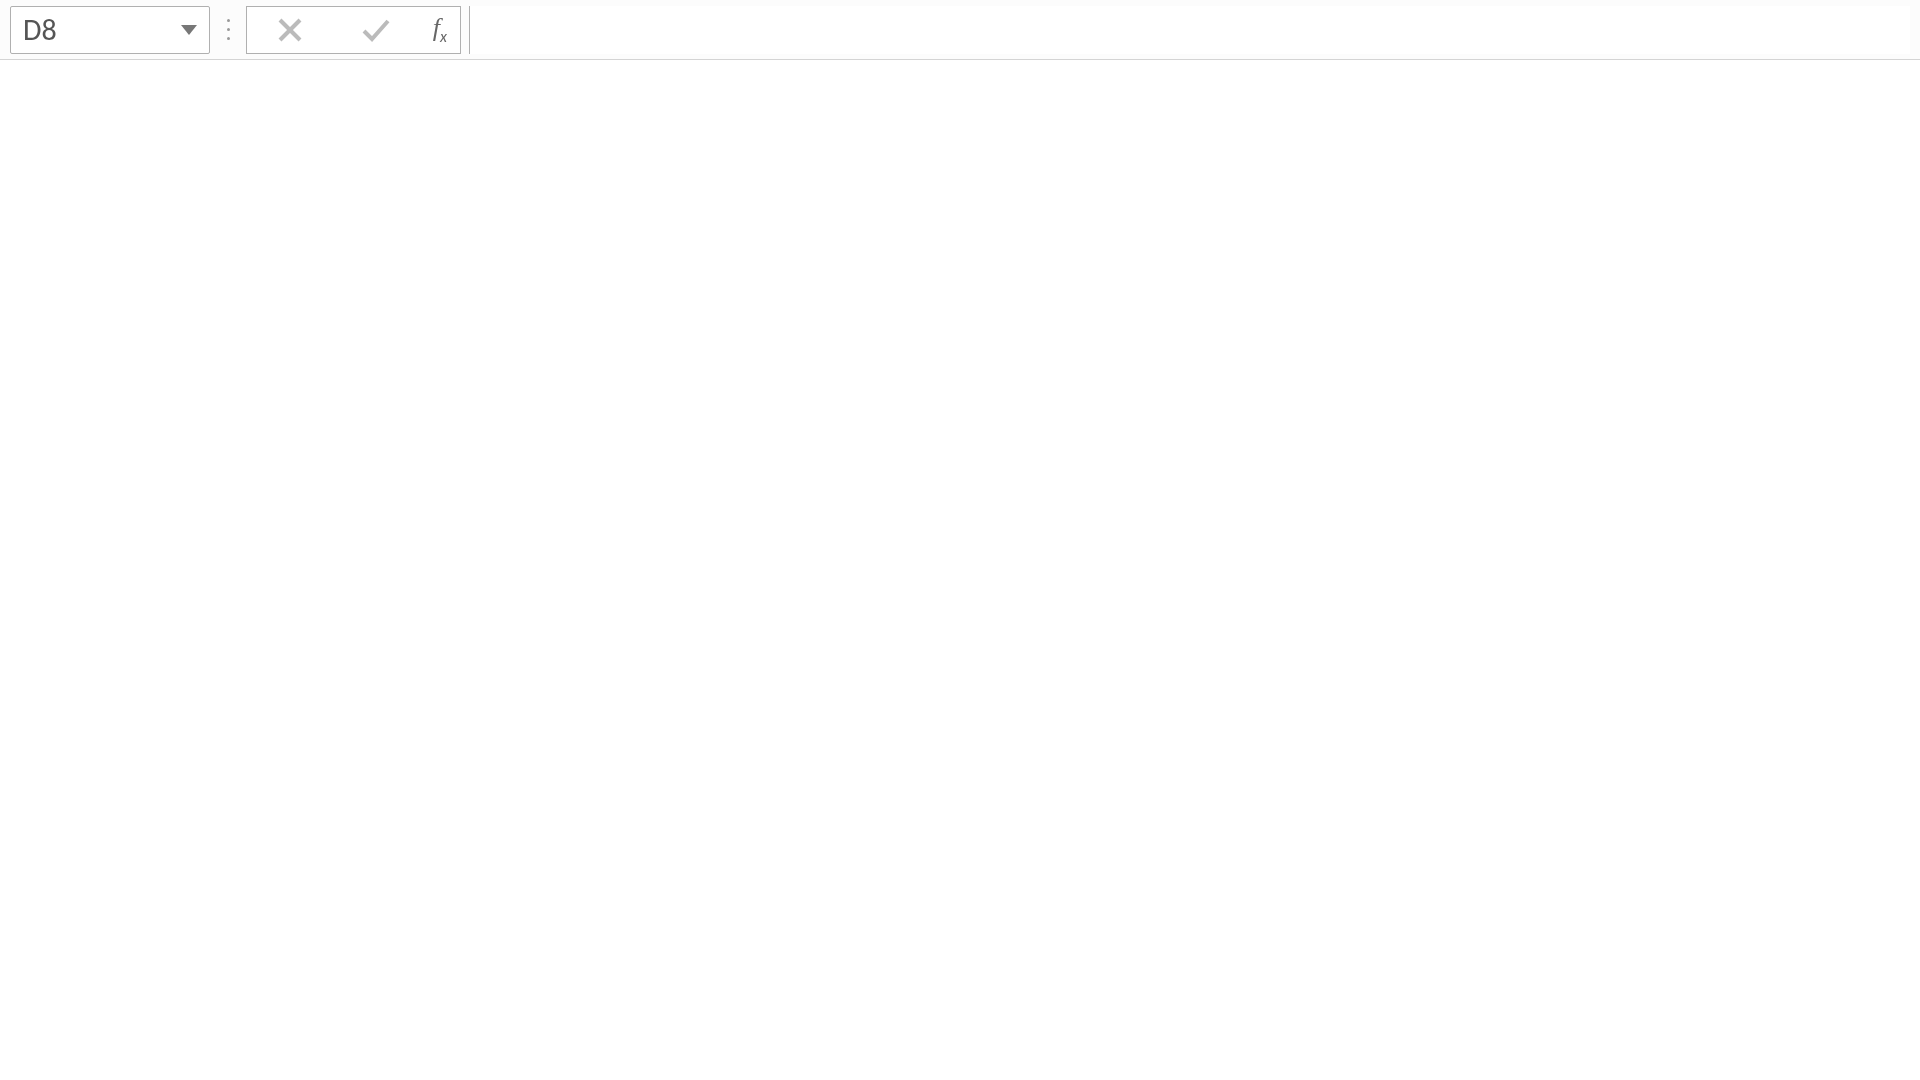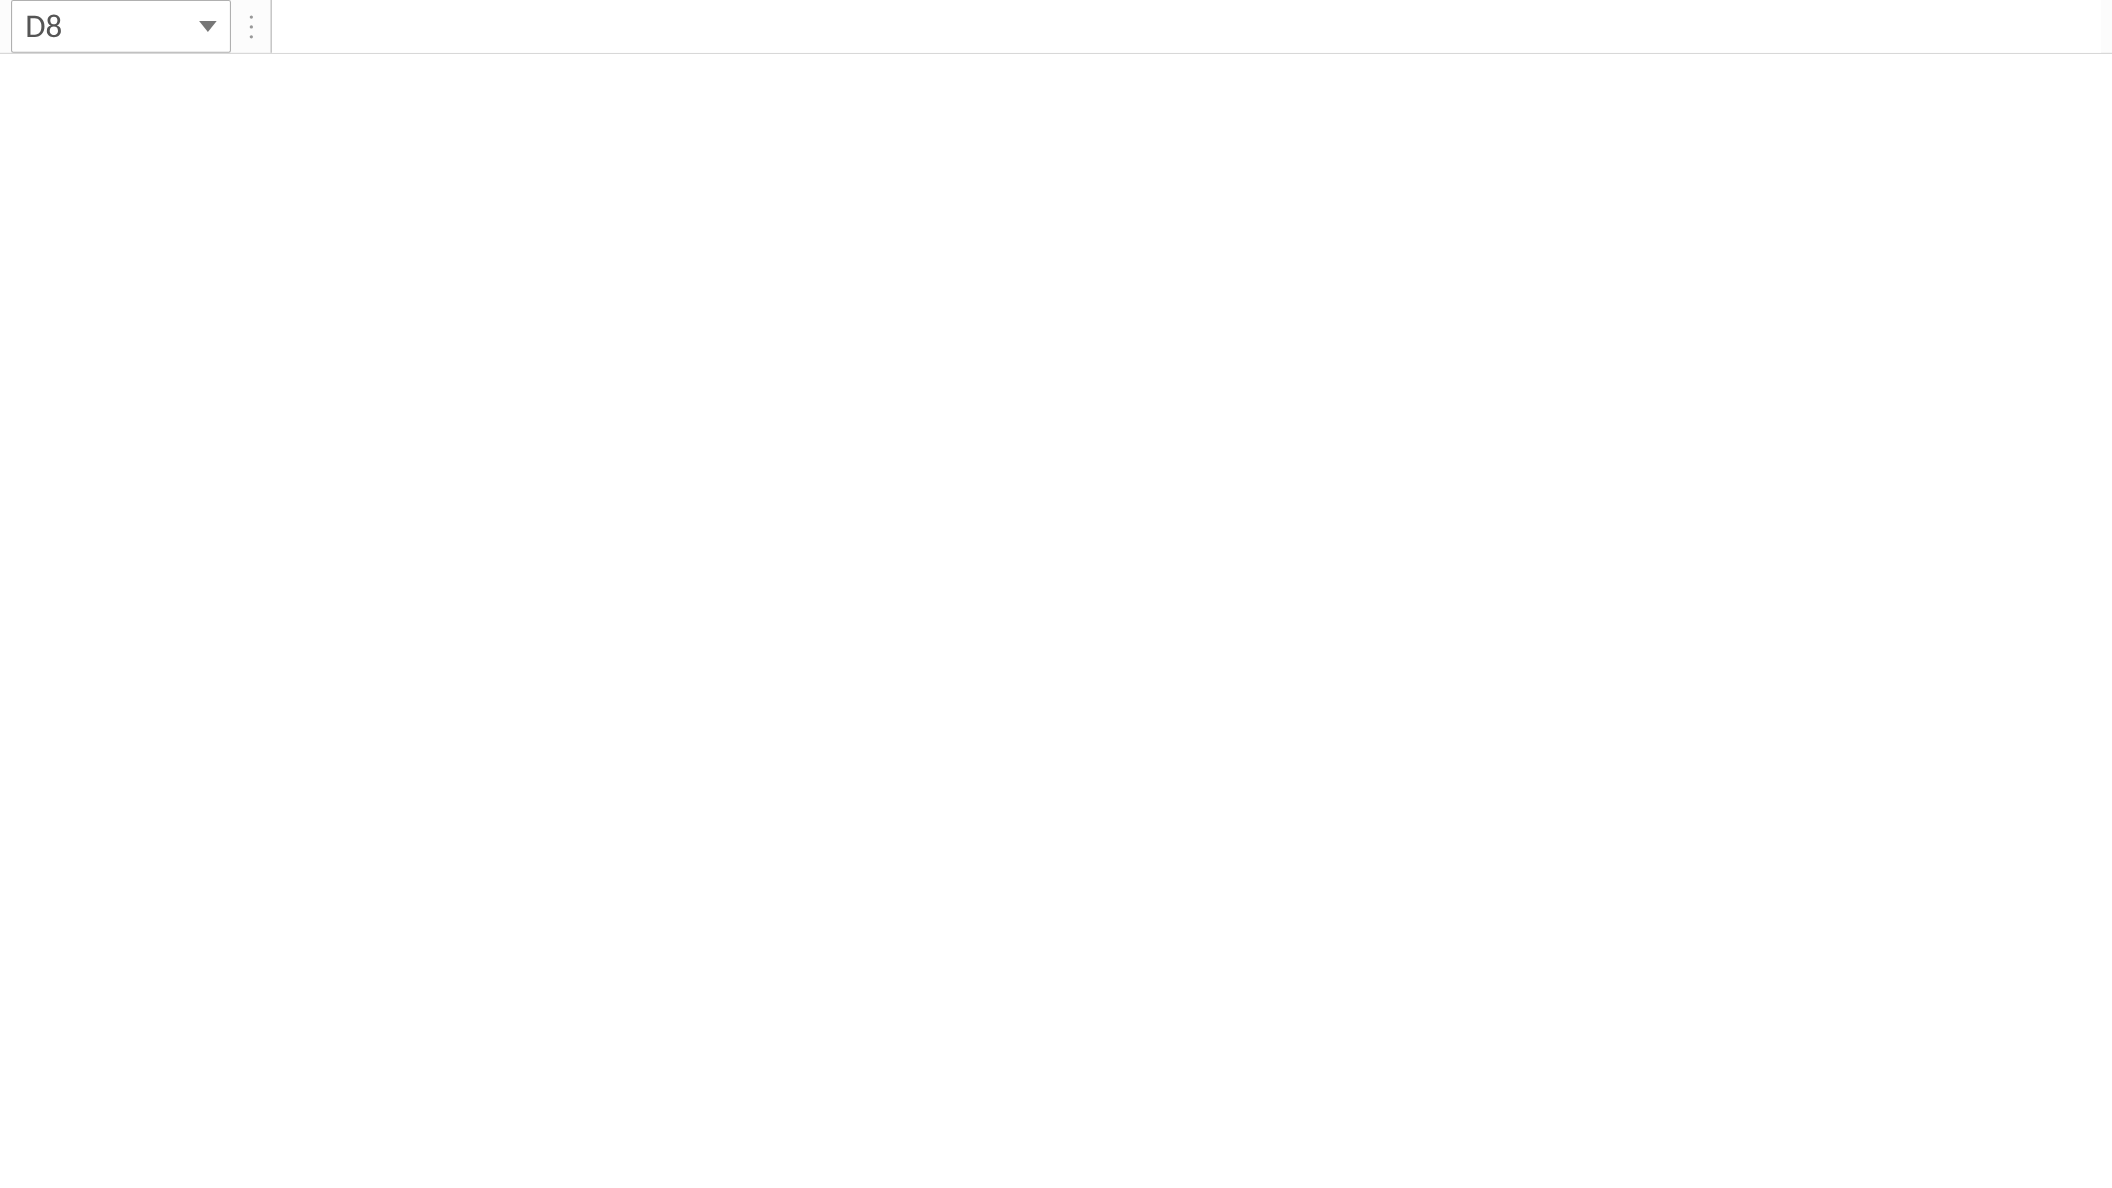--- a/index.html
+++ b/index.html
@@ -2,21 +2,21 @@
 <html><head>
   <meta charset="utf-8">
   <style>
     * { margin: 0; padding: 0; box-sizing: border-box; font-family: 'Calibri', Arial, sans-serif; }
     body { background: #fff; overflow: hidden; }
 
     
     .formula-section {
       display: flex;
       align-items: center;
-      height: 49px;
+      height: 60px;
       background: #fcfcfc;
       border-bottom: 1px solid #d4d4d4;
       padding: 5px 10px;
       gap: 8px;
     }
     .name-box {
       width: 200px;
       height: 48px;
       border: 1px solid #b0b0b0;
       background: #fff;
@@ -174,20 +174,34 @@
     <span>D8</span>
     <span class="name-box-dropdown"></span>
   </div>
 
   <div class="divider-dots">
     <span class="dot"></span>
     <span class="dot"></span>
     <span class="dot"></span>
   </div>
 
+  <div class="fx-buttons">
+    <span class="fx-btn">
+      <svg width="26" height="26" viewBox="0 0 26 26">
+        <line x1="3" y1="3" x2="23" y2="23" stroke="#bbb" stroke-width="4"></line>
+        <line x1="23" y1="3" x2="3" y2="23" stroke="#bbb" stroke-width="4"></line>
+      </svg>
+    </span>
+    <span class="fx-btn">
+      <svg width="30" height="26" viewBox="0 0 30 26">
+        <polyline class="check-icon" points="3,14 11,22 27,4"></polyline>
+      </svg>
+    </span>
+    <span class="fx-label">f<sub>x</sub></span>
+  </div>
 
   <div class="formula-input">
     <span></span>
   </div>
 </div>
 
 <div class="sheet">
 
   <div class="corner">
     <div class="corner-triangle"></div>

